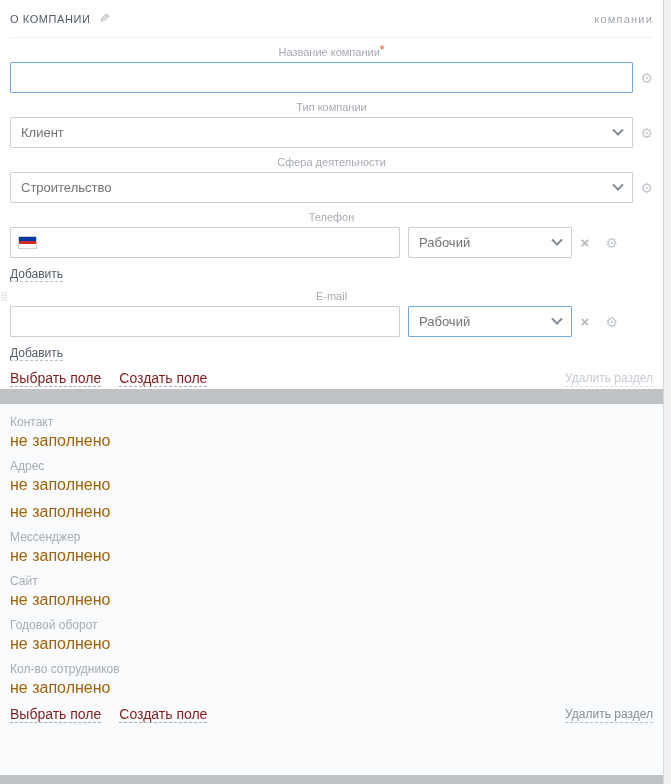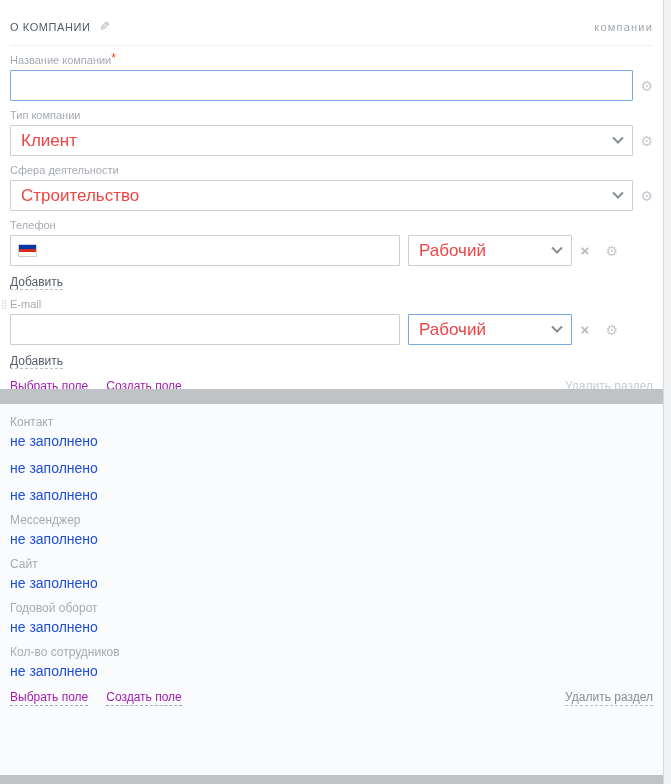--- a/index.html
+++ b/index.html
@@ -12,55 +12,55 @@
   }
   .main { position: absolute; left: 0; top: 0; width: 663px; }
   .scroll-track {
     position: absolute; right: 0; top: 0; width: 8px; height: 784px;
     background: #f0f1f2; border-left: 1px solid #d6d9db;
   }
   .card { background: #ffffff; overflow: hidden; }
   .card-about { height: 389px; margin-bottom: 15px; }
   .card-details { height: 371px; background: #fafbfc; }
   .card-header {
-    margin: 8px 10px; height: 38px;
+    margin: 0 10px; height: 38px;
     display: flex; align-items: center;
     border-bottom: 1px solid #eef0f3;
   }
   .card-title {
     font-size: 11px; color: #525b66; text-transform: uppercase;
     letter-spacing: 0.6px;
   }
   .pencil {
     font-size: 13px; color: #a9afb6; margin-left: 8px; cursor: pointer;
     transform: scaleX(-1); display: inline-block;
   }
   .header-action {
     margin-left: auto; font-size: 11px; color: #a0a6ad;
     letter-spacing: 1.2px; cursor: pointer; text-decoration: none;
   }
   .content { padding: 0 10px; }
   .f-label {
     display: block; font-size: 11px; color: #a6abb2;
-    margin: 8px 0 3px; line-height: 13px; position: relative;
+    margin: 8px 0 3px; line-height: 13px; position: relative; text-align: center;
   }
   .req { color: #f54819; font-size: 12px; vertical-align: top; line-height: 9px; }
   .row { display: flex; align-items: center; }
   .grow { flex: 1; }
   .txt-input {
     height: 31px; width: 100%; border: 1px solid #c9cfd6; background: #fff;
     font-family: "Liberation Sans", sans-serif; font-size: 13px; color: #3f4650;
     padding: 0 8px; outline: none; border-radius: 1px;
   }
   .focus-border { border-color: #77a9e3 !important; }
   .selectbox {
     height: 31px; border: 1px solid #c9cfd6; background: #fff; border-radius: 1px;
     display: flex; align-items: center; padding: 0 10px; cursor: pointer;
   }
-  .selectbox .sel-text { font-size: 17px; color: #ef4444; flex: 1; }
+  .selectbox .sel-text { font-size: 13px; color: #737373; flex: 1; }
   .chevron {
     width: 8px; height: 8px; border-right: 2px solid #848b93;
     border-bottom: 2px solid #848b93; transform: rotate(45deg) translate(-2px,-2px);
     margin-left: 8px; flex: 0 0 auto;
   }
   .gear-cell { width: 20px; text-align: right; flex: 0 0 auto; }
   .gear { font-size: 14px; color: #c4c9ce; cursor: pointer; line-height: 1; }
   .x-cell { width: 26px; text-align: center; flex: 0 0 auto; }
   .x-icon { font-size: 15px; color: #b4bac0; cursor: pointer; font-weight: bold; line-height: 1; }
   .phone-box {
@@ -82,35 +82,35 @@
     display: inline-block; margin-top: 9px; font-size: 12px; color: #545d69;
     border-bottom: 1px dashed #b9c0c8; cursor: pointer; line-height: 14px;
   }
   .drag-wrap { position: relative; }
   .drag-handle {
     position: absolute; left: -9px; top: 1px; font-size: 9px; color: #c9ced4;
     cursor: grab; letter-spacing: -1px;
   }
   .links-row { display: flex; align-items: center; margin-top: 10px; }
   .link-dark {
-    font-size: 12px; color: #a21caf; border-bottom: 1px dashed #a6adb5;
+    font-size: 14px; color: #7f1d1d; border-bottom: 1px dashed #a6adb5;
     cursor: pointer; margin-right: 18px; line-height: 15px;
   }
   .link-light {
     margin-left: auto; font-size: 12px; color: #c6cbd1;
     border-bottom: 1px dashed #dadee2; cursor: pointer; line-height: 15px;
   }
   .link-mid {
     margin-left: auto; font-size: 12px; color: #868d96;
     border-bottom: 1px dashed #b9bfc6; cursor: pointer; line-height: 15px;
   }
   .vf { margin: 0 0 11px; }
   .vf:first-of-type { margin-top: 12px; }
   .vf .vf-label { font-size: 12px; color: #a6abb2; line-height: 13px; margin-bottom: 4px; }
-  .vf .vf-value { font-size: 14px; color: #1d4ed8; line-height: 16px; }
+  .vf .vf-value { font-size: 16px; color: #a16207; line-height: 16px; }
 </style>
 </head>
 <body>
 
 <div class="main">
 
   <section class="card card-about">
     <div class="card-header">
       <span class="card-title">О КОМПАНИИ</span>
       <span class="pencil">✎</span>
@@ -198,20 +198,21 @@
   </section>
 
   <section class="card card-details">
     <div class="content">
 
       <div class="vf">
         <div class="vf-label">Контакт</div>
         <div class="vf-value">не заполнено</div>
       </div>
       <div class="vf">
+        <div class="vf-label">Адрес</div>
         <div class="vf-value">не заполнено</div>
       </div>
       <div class="vf">
         <div class="vf-value">не заполнено</div>
       </div>
       <div class="vf">
         <div class="vf-label">Мессенджер</div>
         <div class="vf-value">не заполнено</div>
       </div>
       <div class="vf">

